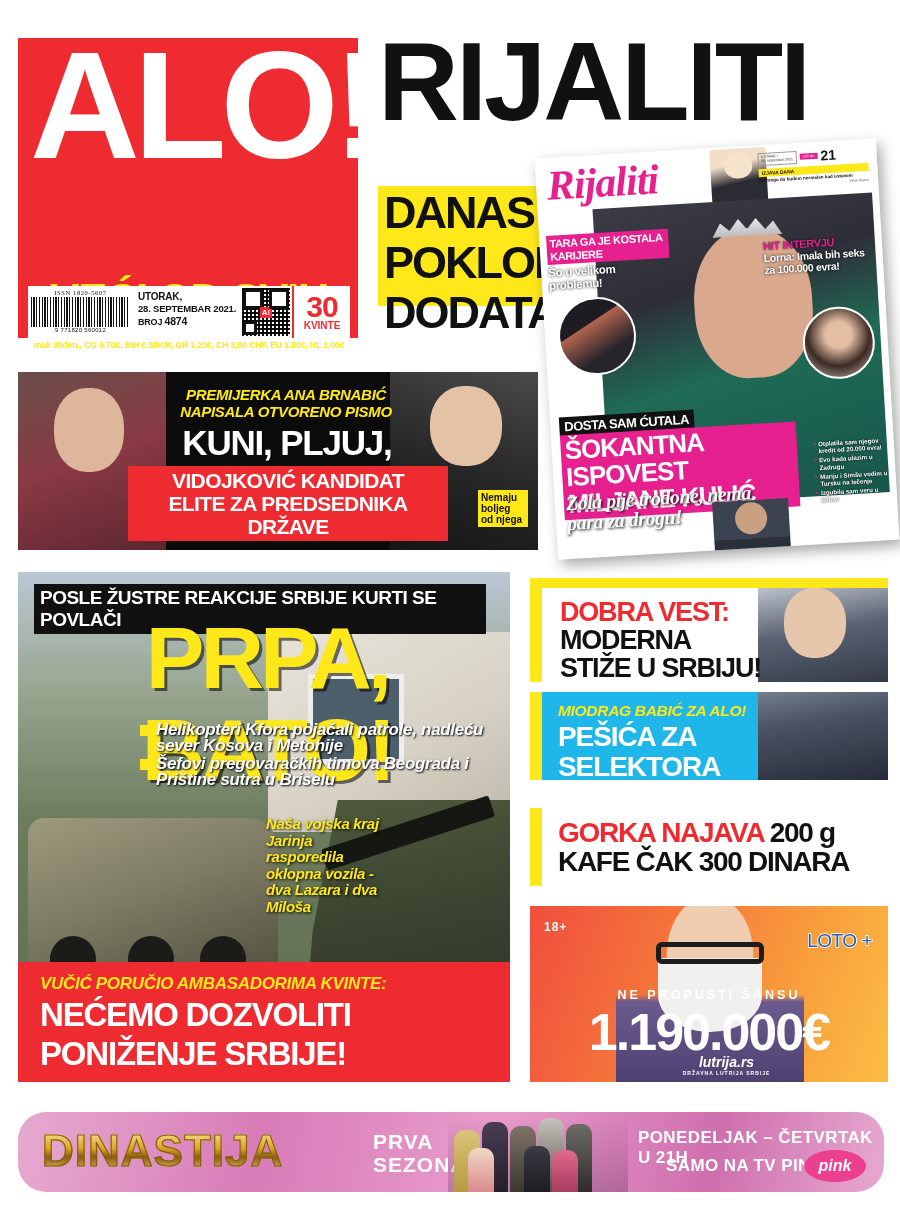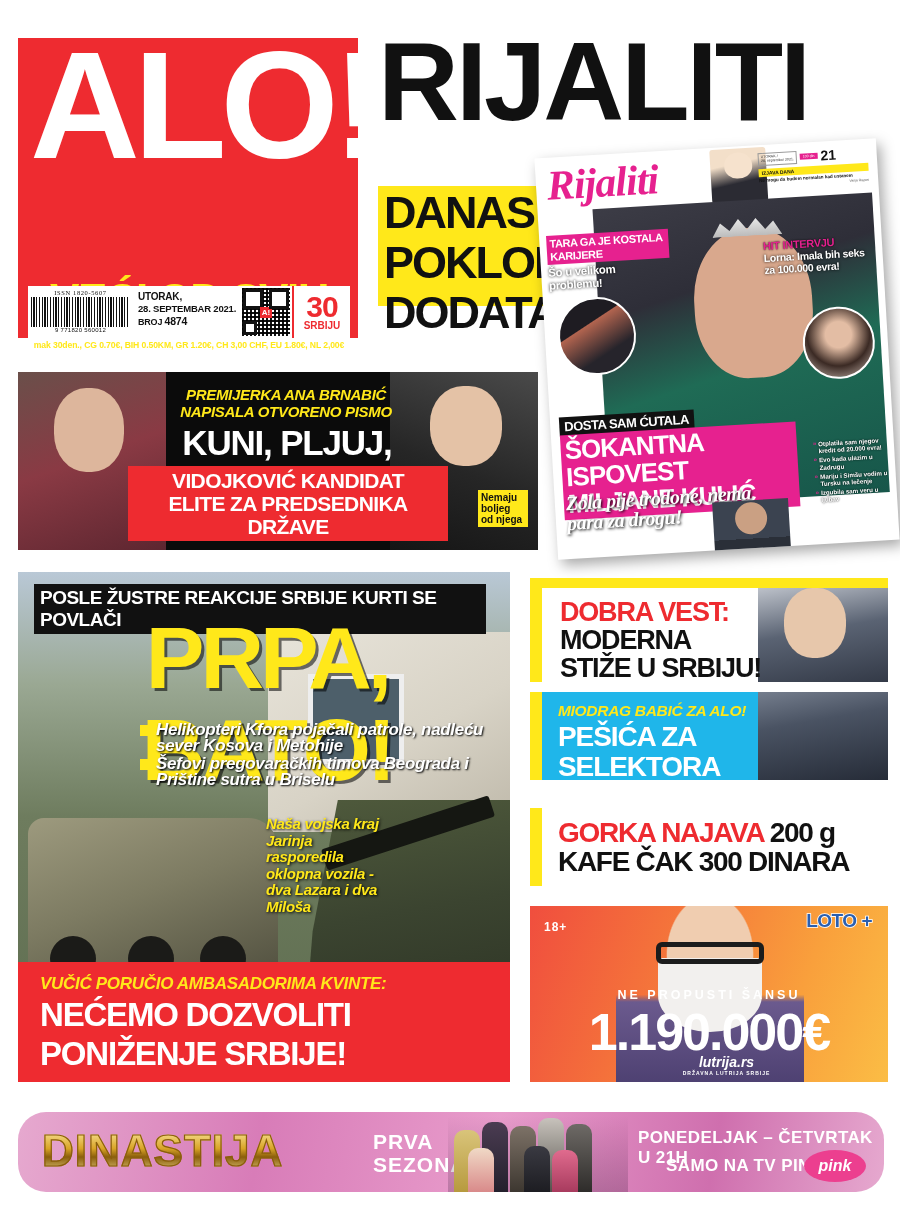--- a/index.html
+++ b/index.html
@@ -277,22 +277,22 @@
   }
   .loto .man { position:absolute; left:86px; top:-6px; width:188px; height:182px;
     background: radial-gradient(ellipse at 50% 30%, #f0cdb0 0 32%, rgba(240,205,176,0) 33%),
                 linear-gradient(180deg, rgba(0,0,0,0) 52%, #6b5a8e 56%, #4e4172 100%); }
   .loto .beard { position:absolute; left:128px; top:52px; width:104px; height:74px;
     border-radius:0 0 50% 50%; background:#f2f0ee; }
   .loto .glasses { position:absolute; left:126px; top:36px; width:108px; height:22px;
     border:5px solid #1c1c1c; border-radius:6px; }
   .loto .age { position:absolute; left:14px; top:14px; color:#fff; font-size:12px;
     font-weight:900; letter-spacing:1px;}
-  .loto .logo { position:absolute; right:16px; top:4px; color:#2a5fb0; font-size:19px;
-    font-weight:700; letter-spacing:-.5px; -webkit-text-stroke:1.6px #fff;
+  .loto .logo { position:absolute; right:16px; top:24px; color:#2a5fb0; font-size:19px;
+    font-weight:400; letter-spacing:-.5px; -webkit-text-stroke:1.6px #fff;
     paint-order: stroke fill;}
   .loto .sub { position:absolute; left:0; top:82px; width:358px; text-align:center;
     color:#fff; font-size:12.5px; font-weight:900; letter-spacing:3px;}
   .loto .amount { position:absolute; left:0; top:98px; width:358px; text-align:center;
     color:#fff; font-size:52px; line-height:56px; font-weight:900; letter-spacing:-2px;}
   .loto .brand { position:absolute; left:0; bottom:6px; width:393px; text-align:center;
     color:#fff; font-size:14px; font-weight:900; font-style:italic;}
   .loto .brand small { display:block; font-size:5px; letter-spacing:1px; font-style:normal;}
 
   
@@ -343,21 +343,21 @@
           <span>BROJ</span>
           <b>4874</b>
         </div>
       </div>
       <div class="qr">
         <div class="qrc"></div>
         <div class="qrmid">A!</div>
       </div>
       <div class="price">
         <div class="pnum">30</div>
-        <div class="pcur">SRBIJU</div>
+        <div class="pcur">KVINTE</div>
       </div>
     </div>
     <div class="pricestrip">mak 30den., CG 0.70€, BIH 0.50KM, GR 1.20€, CH 3,00 CHF, EU 1.80€, NL 2,00€</div>
   </div>
 
   <div class="rijaliti-title">RIJALITI</div>
 
   <div class="danas-box">
     <div>DANAS</div>
     <div>POKLON</div>

